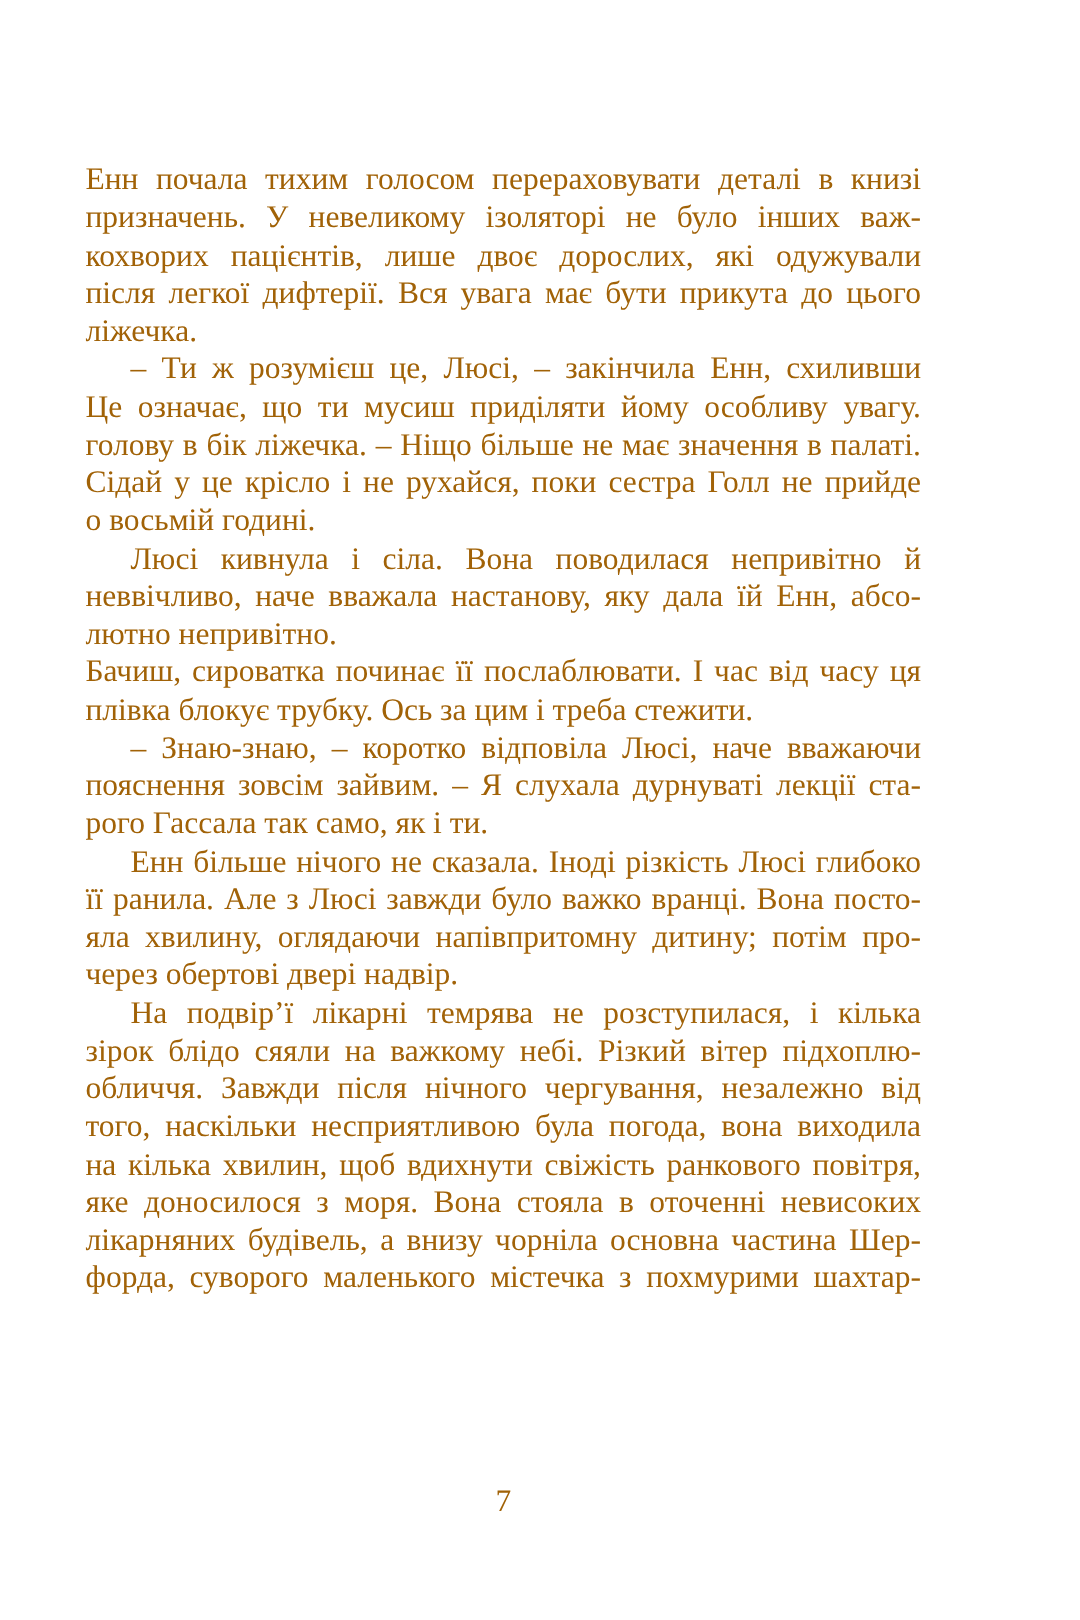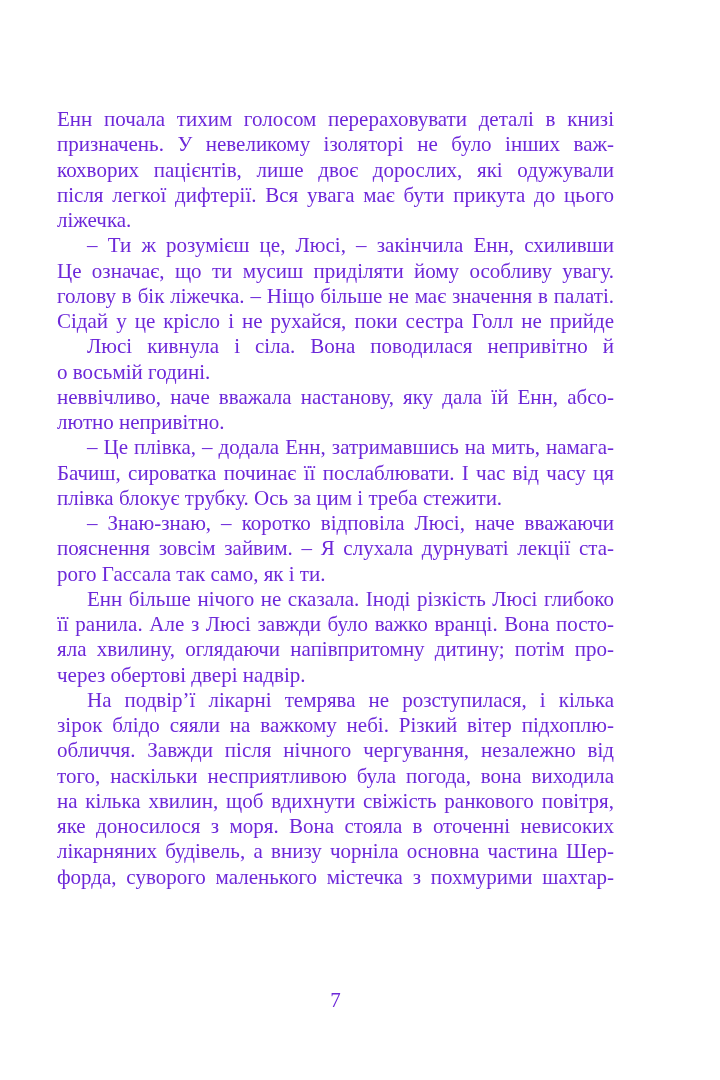--- a/index.html
+++ b/index.html
@@ -45,36 +45,35 @@
     width: 557px;
     top: 988px;
     text-align: center;
     font-size: 21px;
     line-height: 25px;
   }
 </style>
 </head>
 <body>
 
-<div class="page" style="background: rgb(255, 255, 255); color: #6d28d9;">
+<div class="page" style="background: rgb(255, 255, 255); color: #a16207;">
   <div class="text-block" id="text-block">
       <div class="line">Енн почала тихим голосом перераховувати деталі в книзі</div>
       <div class="line">призначень. У невеликому ізоляторі не було інших важ-</div>
       <div class="line">кохворих пацієнтів, лише двоє дорослих, які одужували</div>
       <div class="line">після легкої дифтерії. Вся увага має бути прикута до цього</div>
       <div class="line para-end">ліжечка.</div>
       <div class="line indent">– Ти ж розумієш це, Люсі, – закінчила Енн, схиливши</div>
       <div class="line">Це означає, що ти мусиш приділяти йому особливу увагу.</div>
       <div class="line">голову в бік ліжечка. – Ніщо більше не має значення в палаті.</div>
       <div class="line">Сідай у це крісло і не рухайся, поки сестра Голл не прийде</div>
+      <div class="line para-end">о восьмій годині.</div>
       <div class="line indent">Люсі кивнула і сіла. Вона поводилася непривітно й</div>
-      <div class="line para-end">о восьмій годині.</div>
       <div class="line">неввічливо, наче вважала настанову, яку дала їй Енн, абсо-</div>
       <div class="line para-end">лютно непривітно.</div>
-      <div class="line indent">– Це плівка, – додала Енн, затримавшись на мить, намага-</div>
       <div class="line">Бачиш, сироватка починає її послаблювати. І час від часу ця</div>
       <div class="line para-end">плівка блокує трубку. Ось за цим і треба стежити.</div>
       <div class="line indent">– Знаю-знаю, – коротко відповіла Люсі, наче вважаючи</div>
       <div class="line">пояснення зовсім зайвим. – Я слухала дурнуваті лекції ста-</div>
       <div class="line para-end">рого Гассала так само, як і ти.</div>
       <div class="line indent">Енн більше нічого не сказала. Іноді різкість Люсі глибоко</div>
       <div class="line">її ранила. Але з Люсі завжди було важко вранці. Вона посто-</div>
       <div class="line">яла хвилину, оглядаючи напівпритомну дитину; потім про-</div>
       <div class="line para-end">через обертові двері надвір.</div>
       <div class="line indent">На подвір’ї лікарні темрява не розступилася, і кілька</div>

